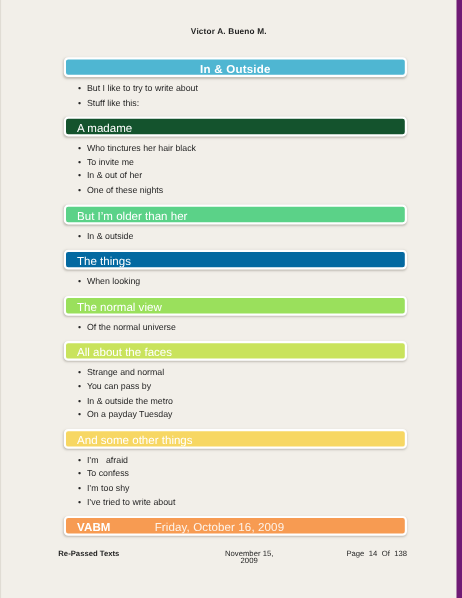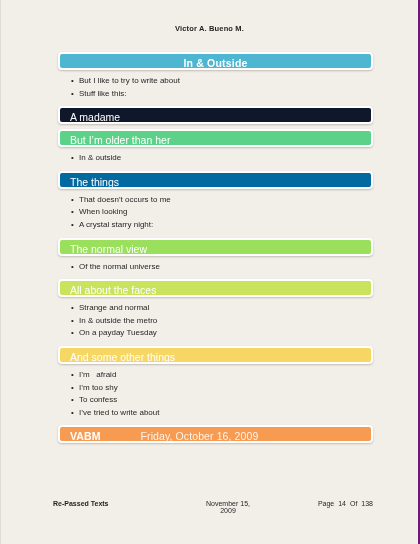--- a/index.html
+++ b/index.html
@@ -15,21 +15,21 @@
     overflow: hidden;
   }
 
   .page {
     position: relative;
     width: 420px;
     height: 544px;
     box-sizing: border-box;
     background: #f2efe9;
     border-left: 1px solid #e0dcd4;
-    border-right: 2px solid #701a75;
+    border-right: 5px solid #701a75;
   }
 
   
   .doc-author {
     text-align: center;
     font-size: 7.5px;
     font-weight: bold;
     color: #1f1f1f;
     letter-spacing: 0.15px;
     padding-top: 24px;
@@ -141,46 +141,51 @@
 
   <div class="doc-author">Victor A. Bueno M.</div>
 
   <div class="content">
 
   <div class="bar centered" style="background: rgb(79, 182, 210);"><span>In &amp; Outside</span></div>
       <ul class="bullets">
         <li>But I like to try to write about</li>
         <li>Stuff like this:</li>
       </ul>
-      <div class="bar" style="background: #0f172a;"><span>A madame</span></div>
+      <div class="bar" style="background: #14532d;"><span>A madame</span></div>
+      <ul class="bullets">
+        <li>Who tinctures her hair black</li>
+        <li>To invite me</li>
+        <li>In &amp; out of her</li>
+        <li>One of these nights</li>
+      </ul>
       <div class="bar" style="background: rgb(91, 210, 136);"><span>But I’m older than her</span></div>
       <ul class="bullets">
         <li>In &amp; outside</li>
       </ul>
       <div class="bar" style="background: #0369a1;"><span>The things</span></div>
       <ul class="bullets">
-        <li>That doesn't occurs to me</li>
         <li>When looking</li>
-        <li>A crystal starry night:</li>
       </ul>
       <div class="bar" style="background: rgb(154, 224, 92);"><span>The normal view</span></div>
       <ul class="bullets">
         <li>Of the normal universe</li>
       </ul>
       <div class="bar" style="background: rgb(201, 227, 92);"><span>All about the faces</span></div>
       <ul class="bullets">
         <li>Strange and normal</li>
+        <li>You can pass by</li>
         <li>In &amp; outside the metro</li>
         <li>On a payday Tuesday</li>
       </ul>
       <div class="bar" style="background: rgb(247, 215, 99);"><span>And some other things</span></div>
       <ul class="bullets">
         <li>I’m   afraid</li>
+        <li>To confess</li>
         <li>I’m too shy</li>
-        <li>To confess</li>
         <li>I’ve tried to write about</li>
       </ul>
       <div class="bar sig-bar" style="background: rgb(247, 155, 82);"><span class="sig-initials">VABM</span> <span class="sig-date">Friday, October 16, 2009</span></div>
     </div>
 
   <div class="footer">
     <div class="footer-left">Re-Passed Texts</div>
     <div class="footer-center">November 15, 2009</div>
     <div class="footer-right">
       <span>Page</span>

